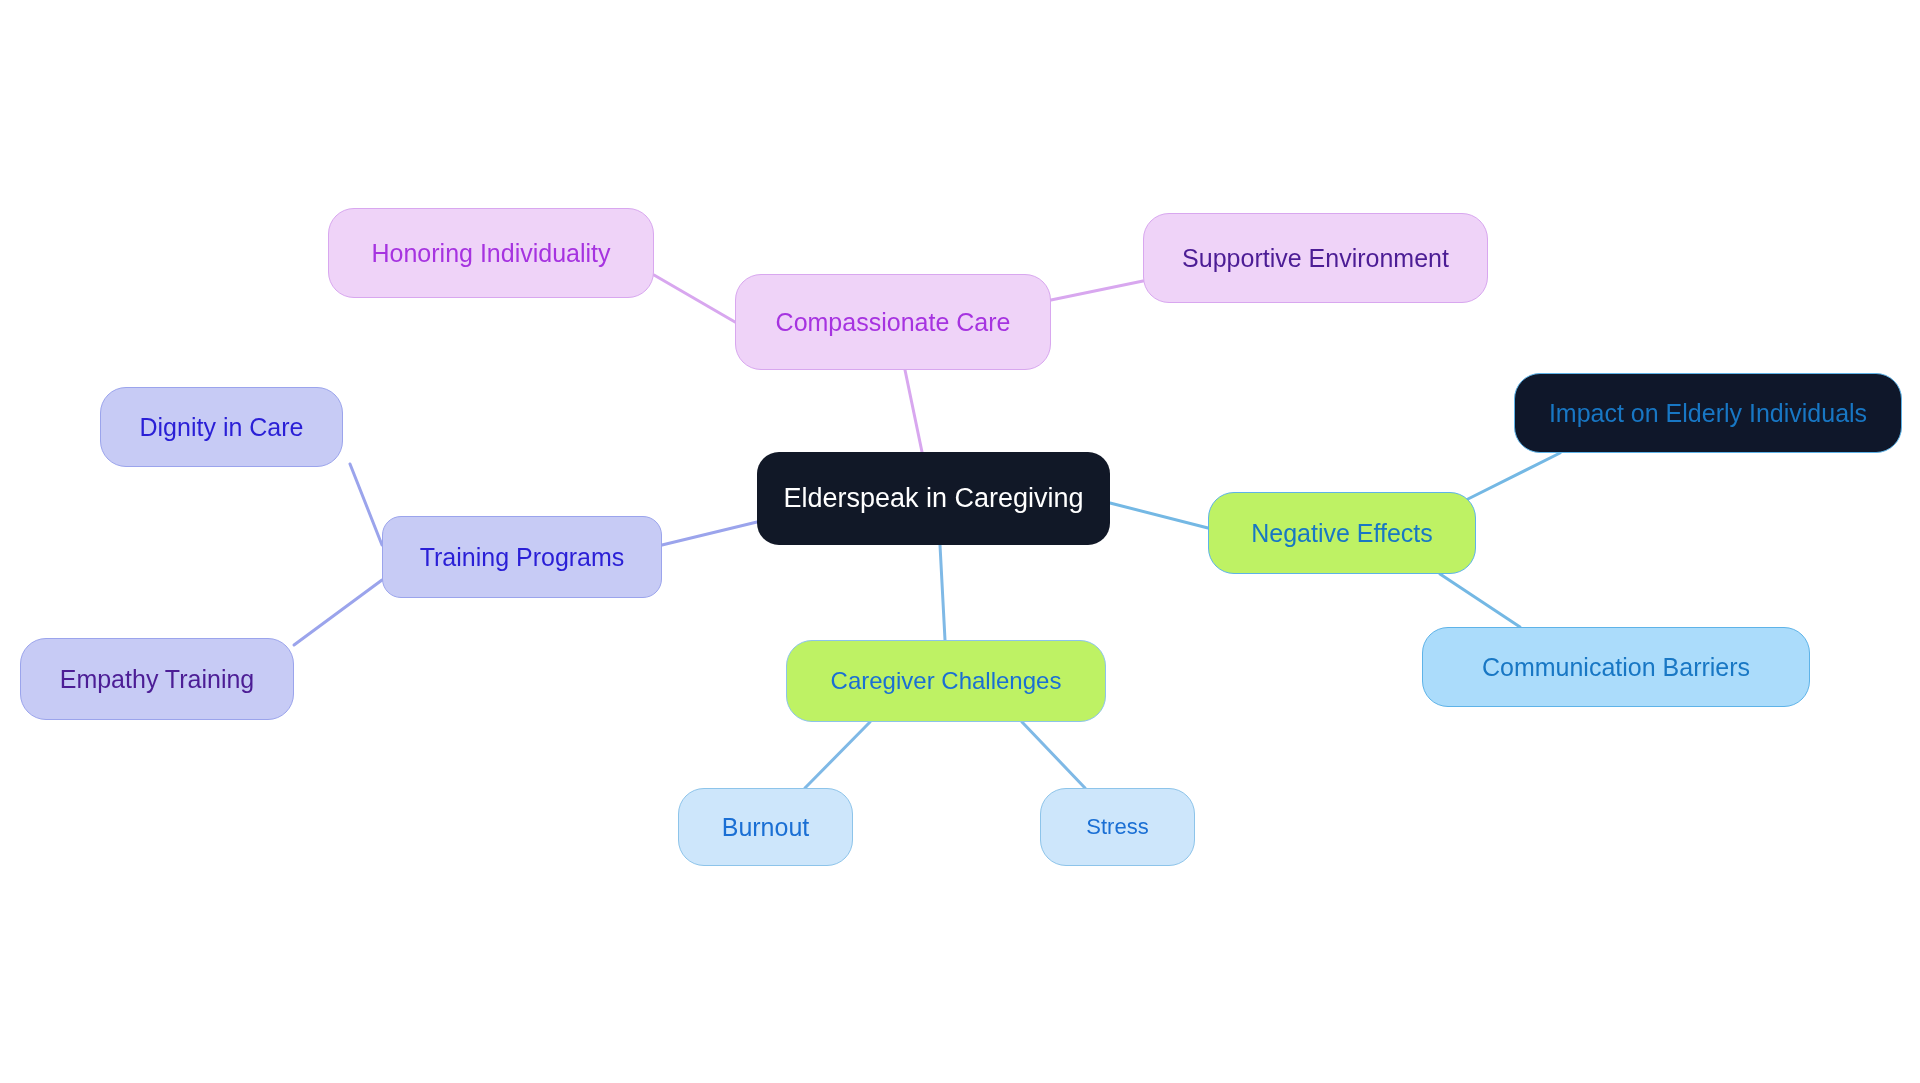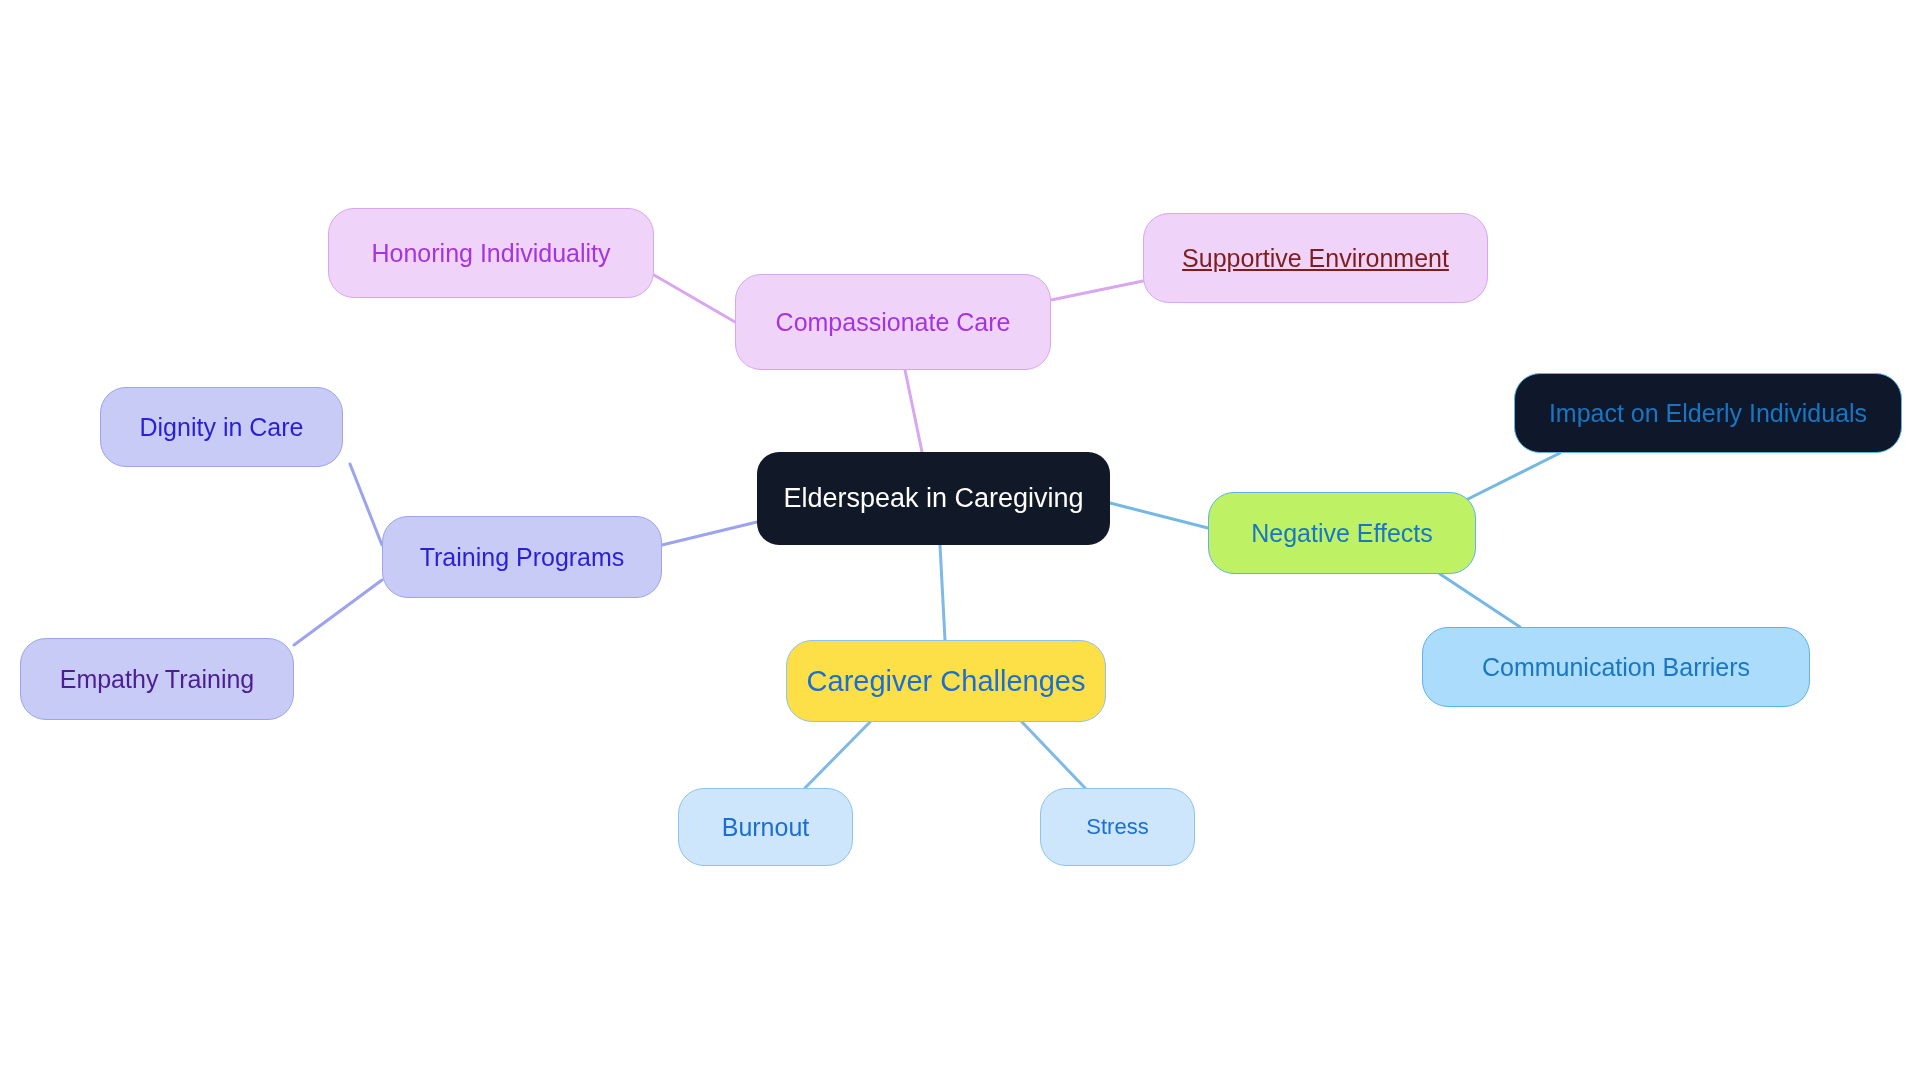--- a/index.html
+++ b/index.html
@@ -74,42 +74,42 @@
   <div id="node-layer">
       <div class="node root" style="left: 757px; top: 452px; width: 353px; height: 93px; background: rgb(17, 24, 39); border-color: rgb(17, 24, 39); color: rgb(255, 255, 255); font-size: 27px;">
         <span class="node-label">Elderspeak in Caregiving</span>
       </div>
       <div class="node branch" style="left: 735px; top: 274px; width: 316px; height: 96px; background: rgb(239, 211, 248); border-color: rgb(216, 167, 239); color: rgb(166, 51, 224); font-size: 25px;">
         <span class="node-label">Compassionate Care</span>
       </div>
       <div class="node leaf" style="left: 328px; top: 208px; width: 326px; height: 90px; background: rgb(239, 211, 248); border-color: rgb(216, 167, 239); color: rgb(166, 51, 224); font-size: 25px;">
         <span class="node-label">Honoring Individuality</span>
       </div>
-      <div class="node leaf" style="left: 1143px; top: 213px; width: 345px; height: 90px; background: rgb(239, 211, 248); border-color: rgb(216, 167, 239); color: #7f1d1d; font-size: 25px; text-decoration: underline;">
+      <div class="node leaf" style="left: 1143px; top: 213px; width: 345px; height: 90px; background: rgb(239, 211, 248); border-color: rgb(216, 167, 239); color: #4c1d95; font-size: 25px;">
         <span class="node-label">Supportive Environment</span>
       </div>
-      <div class="node branch" style="left: 382px; top: 516px; width: 280px; height: 82px; background: rgb(199, 203, 245); border-color: rgb(155, 164, 236); color: rgb(42, 31, 214); font-size: 25px;">
+      <div class="node branch" style="left: 382px; top: 516px; width: 280px; height: 82px; background: rgb(199, 203, 245); border-color: rgb(155, 164, 236); color: rgb(42, 31, 214); font-size: 25px; border-radius: 19px;">
         <span class="node-label">Training Programs</span>
       </div>
       <div class="node leaf" style="left: 100px; top: 387px; width: 243px; height: 80px; background: rgb(199, 203, 245); border-color: rgb(155, 164, 236); color: rgb(42, 31, 214); font-size: 25px;">
         <span class="node-label">Dignity in Care</span>
       </div>
       <div class="node leaf" style="left: 20px; top: 638px; width: 274px; height: 82px; background: rgb(199, 203, 245); border-color: rgb(155, 164, 236); color: #4c1d95; font-size: 25px;">
         <span class="node-label">Empathy Training</span>
       </div>
       <div class="node branch" style="left: 1208px; top: 492px; width: 268px; height: 82px; background: #bef264; border-color: rgb(94, 179, 232); color: rgb(24, 119, 196); font-size: 25px;">
         <span class="node-label">Negative Effects</span>
       </div>
       <div class="node leaf" style="left: 1514px; top: 373px; width: 388px; height: 80px; background: #0f172a; border-color: rgb(94, 179, 232); color: rgb(24, 119, 196); font-size: 25px;">
         <span class="node-label">Impact on Elderly Individuals</span>
       </div>
       <div class="node leaf" style="left: 1422px; top: 627px; width: 388px; height: 80px; background: rgb(171, 220, 251); border-color: rgb(94, 179, 232); color: rgb(24, 119, 196); font-size: 25px;">
         <span class="node-label">Communication Barriers</span>
       </div>
-      <div class="node branch" style="left: 786px; top: 640px; width: 320px; height: 82px; background: #fde047; border-color: rgb(141, 196, 234); color: rgb(26, 111, 212); font-size: 29px;">
+      <div class="node branch" style="left: 786px; top: 640px; width: 320px; height: 82px; background: #bef264; border-color: rgb(141, 196, 234); color: rgb(26, 111, 212); font-size: 24px;">
         <span class="node-label">Caregiver Challenges</span>
       </div>
       <div class="node leaf" style="left: 678px; top: 788px; width: 175px; height: 78px; background: rgb(205, 230, 251); border-color: rgb(141, 196, 234); color: rgb(26, 111, 212); font-size: 25px;">
         <span class="node-label">Burnout</span>
       </div>
       <div class="node leaf" style="left: 1040px; top: 788px; width: 155px; height: 78px; background: rgb(205, 230, 251); border-color: rgb(141, 196, 234); color: rgb(26, 111, 212); font-size: 22px;">
         <span class="node-label">Stress</span>
       </div>
     </div>
 </div>

